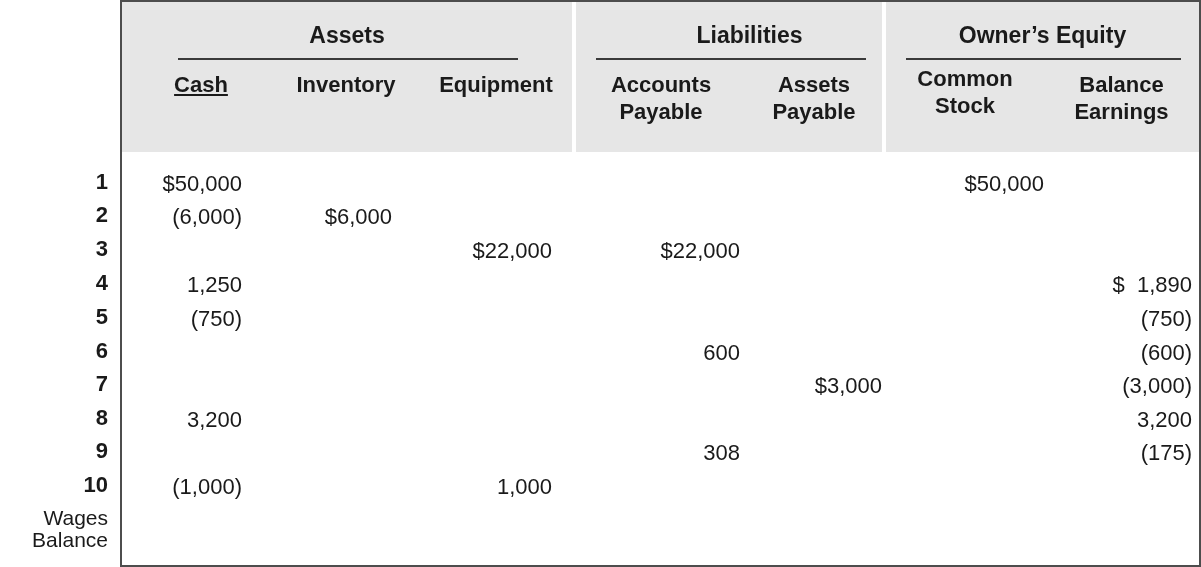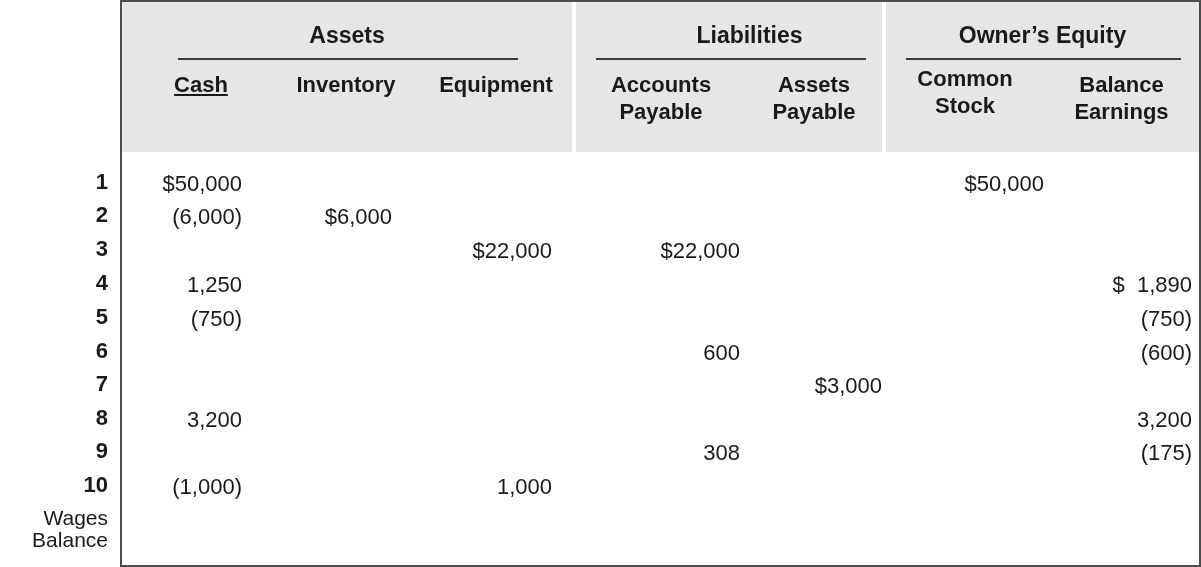--- a/index.html
+++ b/index.html
@@ -204,20 +204,21 @@
     <div class="cell r" style="left:620px; width:140px; top:339px;"></div>
     <div class="cell r" style="left:770px; width:152px; top:339px;"></div>
     <div class="cell r" style="left:925px; width:145px; top:339px;">(600)</div>
 
     <div class="cell r" style="left:0px;   width:120px; top:372px;"></div>
     <div class="cell r" style="left:140px; width:130px; top:372px;"></div>
     <div class="cell r" style="left:290px; width:140px; top:372px;"></div>
     <div class="cell r" style="left:450px; width:168px; top:372px;"></div>
     <div class="cell r" style="left:620px; width:140px; top:372px;">$3,000</div>
     <div class="cell r" style="left:770px; width:152px; top:372px;"></div>
+    <div class="cell r" style="left:925px; width:145px; top:372px;">(3,000)</div>
 
     <div class="cell r" style="left:0px;   width:120px; top:406px;">3,200</div>
     <div class="cell r" style="left:140px; width:130px; top:406px;"></div>
     <div class="cell r" style="left:290px; width:140px; top:406px;"></div>
     <div class="cell r" style="left:450px; width:168px; top:406px;"></div>
     <div class="cell r" style="left:620px; width:140px; top:406px;"></div>
     <div class="cell r" style="left:770px; width:152px; top:406px;"></div>
     <div class="cell r" style="left:925px; width:145px; top:406px;">3,200</div>
 
     <div class="cell r" style="left:0px;   width:120px; top:439px;"></div>

